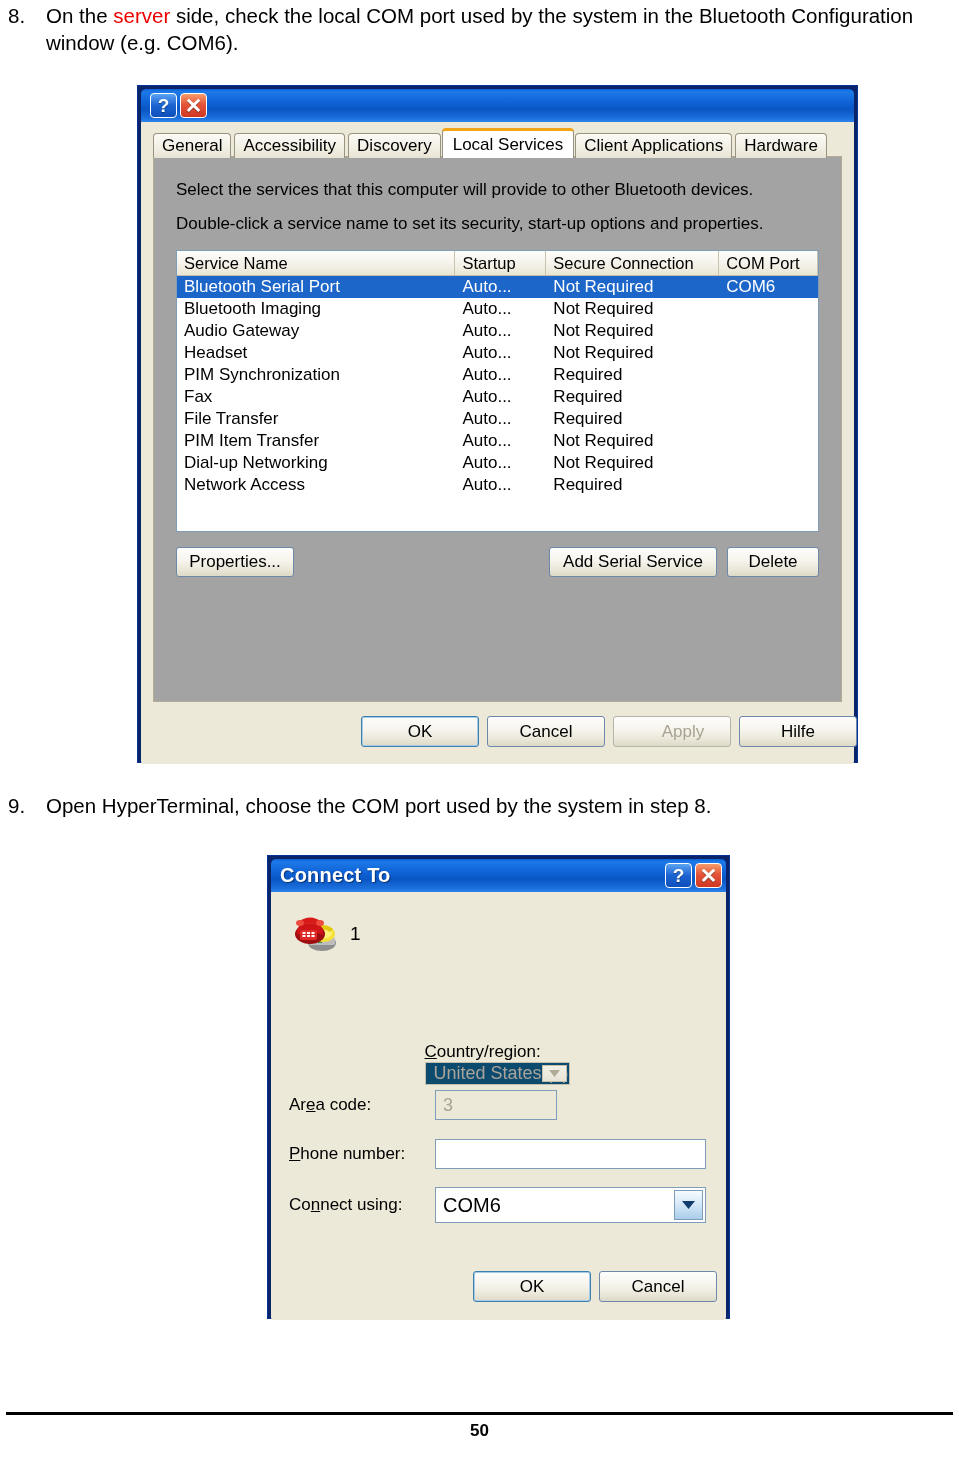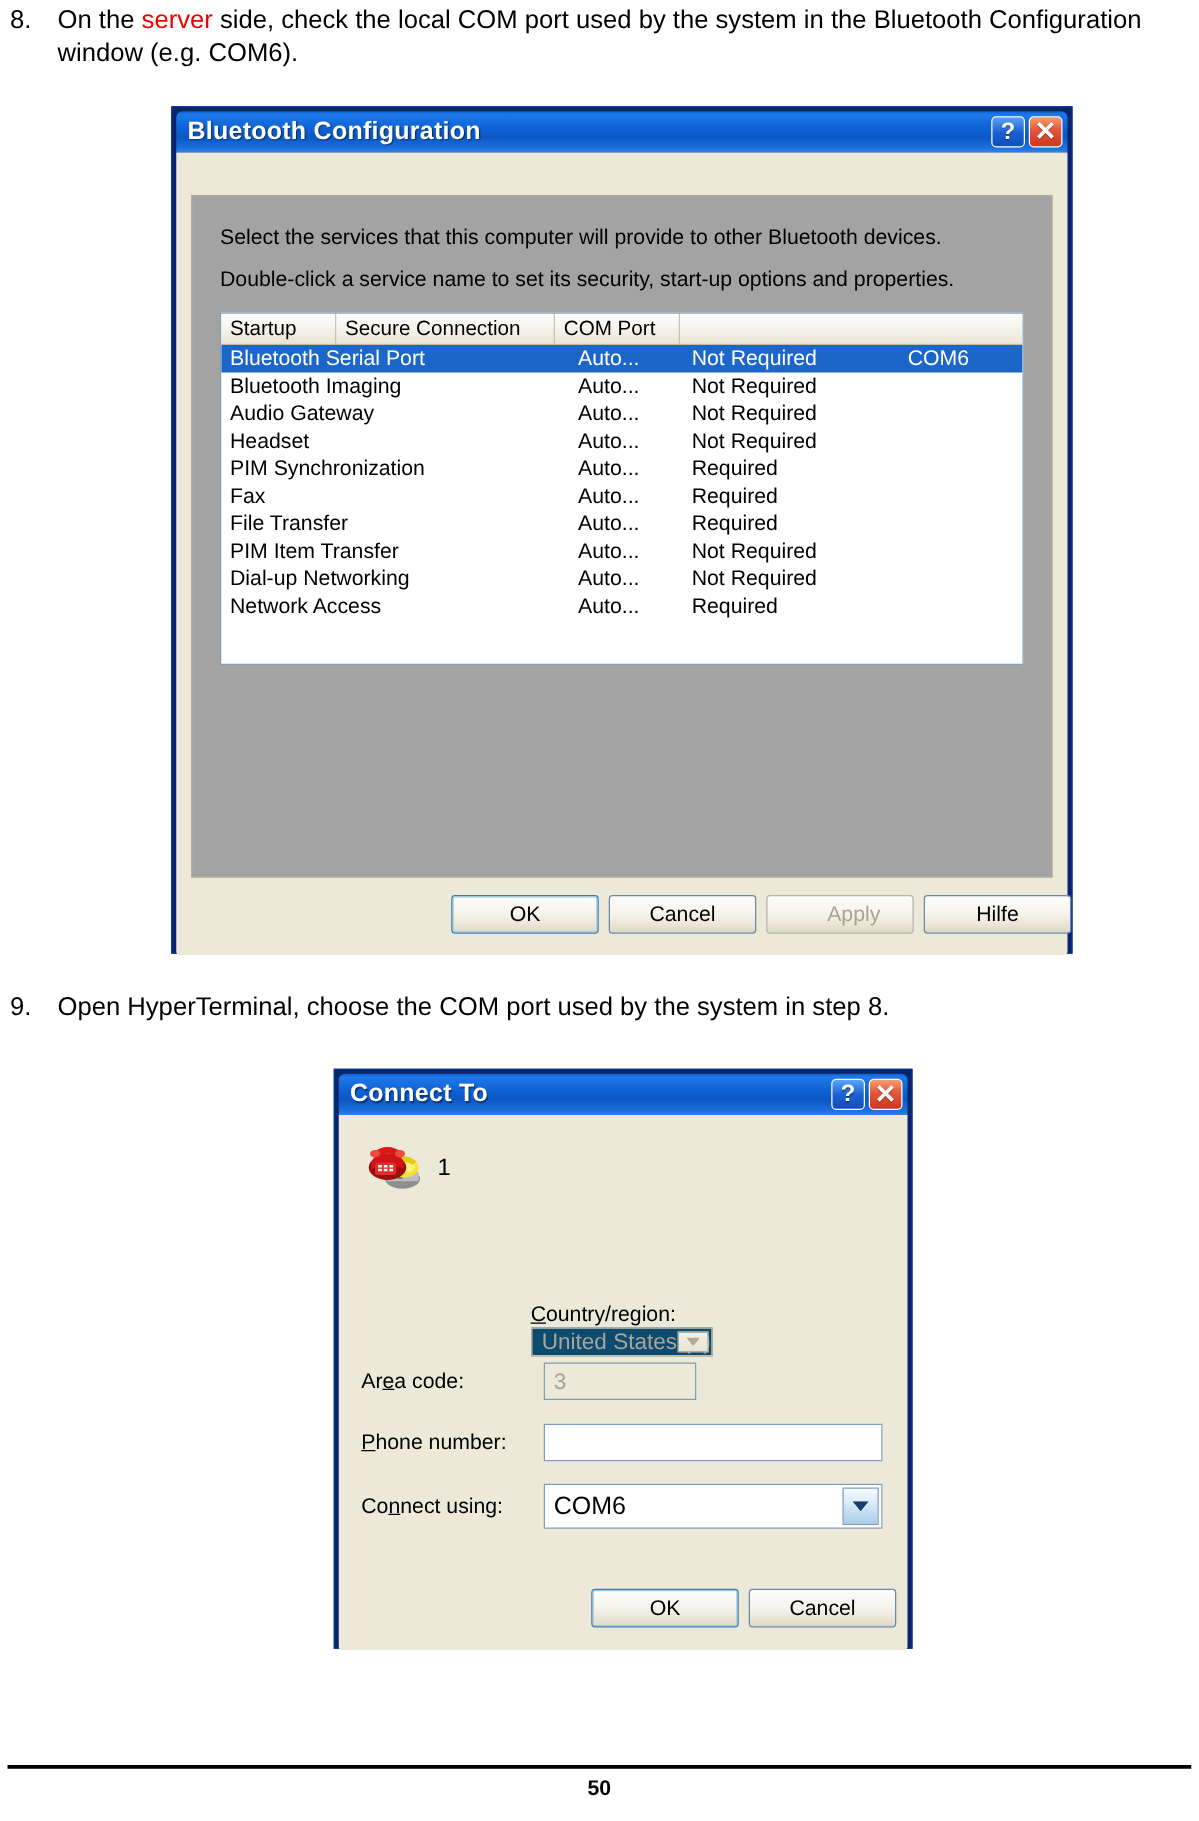--- a/index.html
+++ b/index.html
@@ -308,42 +308,62 @@
 <body>
 
 <div class="step" id="step8">
   <span class="step-num">8.</span>
   <span class="step-text"><span>On the </span><span class="hl-red">server</span><span> side, check the local COM port used by the system in the Bluetooth Configuration window (e.g. COM6).</span></span>
 </div>
 
 <div class="xp-dialog" id="bt-dialog" style="left:137px; top:85px; width:721px; height:678px;">
 
   <div class="xp-titlebar">
-    <div class="xp-title">Bluetooth Configuration</div>
     <div class="xp-btns">
       <div class="xp-cap-btn cap-help">
         <span class="glyph">?</span>
       </div>
       <div class="xp-cap-btn cap-close">
         <span class="glyph">✕</span>
       </div>
     </div>
   </div>
 
   <div class="xp-body" style="height:642px;">
 
+    <div class="tabstrip" id="bt-tabstrip">
+      <div class="tab">
+          <span>General</span>
+        </div>
+      <div class="tab">
+          <span>Accessibility</span>
+        </div>
+      <div class="tab">
+          <span>Discovery</span>
+        </div>
+      <div class="tab active">
+          <span>Local Services</span>
+        </div>
+      <div class="tab">
+          <span>Client Applications</span>
+        </div>
+      <div class="tab">
+          <span>Hardware</span>
+        </div>
+    </div>
 
     <div class="tabpage">
       <div class="tabpage-inner">
 
         <div class="pane-text" id="paneText1">Select the services that this computer will provide to other Bluetooth devices.</div>
         <div class="pane-text" id="paneText2">Double-click a service name to set its security, start-up options and properties.</div>
 
         <div class="listview">
           <div class="lv-header">
+            <div class="lv-th col-name">Service Name</div>
             <div class="lv-th col-start">Startup</div>
             <div class="lv-th col-secure">Secure Connection</div>
             <div class="lv-th col-com">COM Port</div>
           </div>
           <div id="services-rows">
               <div class="lv-row selected">
                 <div class="lv-td col-name">Bluetooth Serial Port</div>
                 <div class="lv-td col-start">Auto...</div>
                 <div class="lv-td col-secure">Not Required</div>
                 <div class="lv-td col-com">COM6</div>
@@ -398,20 +418,31 @@
               </div>
               <div class="lv-row">
                 <div class="lv-td col-name">Network Access</div>
                 <div class="lv-td col-start">Auto...</div>
                 <div class="lv-td col-secure">Required</div>
                 <div class="lv-td col-com"></div>
               </div>
             </div>
         </div>
 
+        <div class="btnrow-inner">
+          <div class="xp-button" id="btnProperties">
+            <span>Properties...</span>
+          </div>
+          <div class="xp-button" id="btnAddSerial">
+            <span>Add Serial Service</span>
+          </div>
+          <div class="xp-button" id="btnDelete">
+            <span>Delete</span>
+          </div>
+        </div>
 
       </div>
     </div>
 
     <div class="dlg-footer-btns">
       <div class="xp-button default" id="btnOK">
         <span>OK</span>
       </div>
       <div class="xp-button" id="btnCancel">
         <span>Cancel</span>

